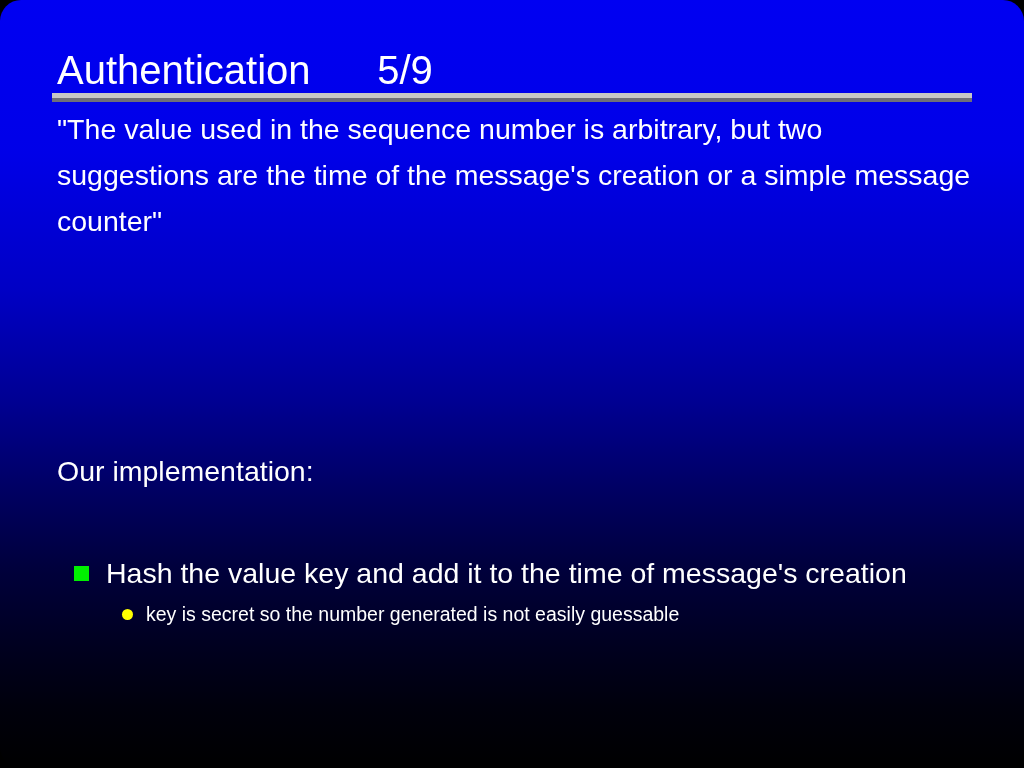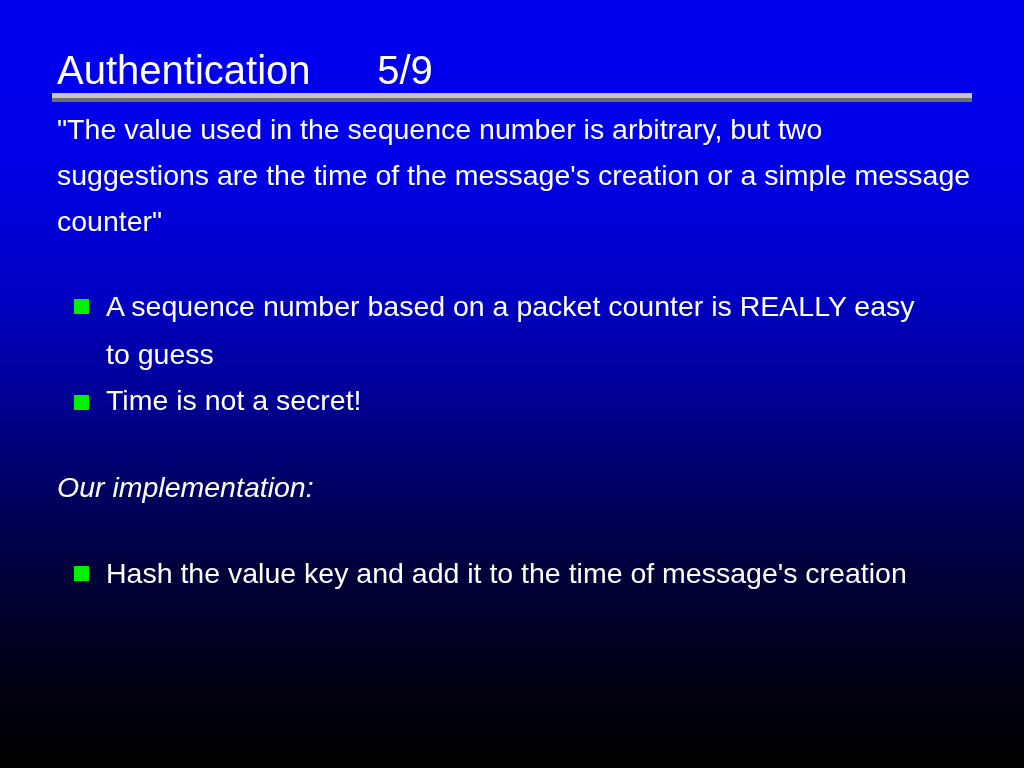--- a/index.html
+++ b/index.html
@@ -17,20 +17,21 @@
         #0000e8 20%,
         #0000c4 38%,
         #000093 52%,
         #000062 64%,
         #00003c 74%,
         #000020 84%,
         #00000c 92%,
         #000000 100%);
     font-family: "Liberation Sans", sans-serif;
     color: #ffffff;
+    border-radius: 21px;
     -webkit-font-smoothing: none;
   }
 
   
   #title-block {
     position: absolute;
     left: 57px;
     top: 48px;
     width: 920px;
   }
@@ -61,23 +62,22 @@
     font-weight: normal;
     color: #ffffff;
   }
   #quote {
     left: 57px;
     top: 106px;
     width: 915px;
   }
   #our-impl {
     left: 57px;
-    top: 464px;
+    top: 448px;
     width: 600px;
-    font-style: italic;
   }
 
   
   .bullet-list {
     position: absolute;
     margin: 0;
     padding: 0;
     list-style: none;
   }
   #bullets-1 { left: 74px; top: 282px; width: 870px; }
@@ -129,33 +129,29 @@
 
 <div id="slide">
 
   <div id="title-block">
     <div id="slide-title">Authentication      5/9</div>
   </div>
   <div id="title-rule"></div>
 
   <div class="body-text" id="quote">"The value used in the sequence number is arbitrary, but two suggestions are the time of the message's creation or a simple message counter"</div>
 
-  <ul class="bullet-list" id="bullets-1">
-    <li class="bullet-item">
-      <span class="sq-marker"></span>
-      <span>A sequence number based on a packet counter is REALLY easy to guess</span>
-    </li>
-    <li class="bullet-item tight">
-      <span class="sq-marker"></span>
-      <span>Time is not a secret!</span>
-    </li>
-  </ul>
 
   <div class="body-text" id="our-impl">Our implementation:</div>
 
   <ul class="bullet-list" id="bullets-2">
     <li class="bullet-item">
       <span class="sq-marker"></span>
       <span>Hash the value key and add it to the time of message's creation</span>
+      <ul class="sub-list">
+        <li class="sub-item">
+          <span class="dot-marker"></span>
+          <span>key is secret so the number generated is not easily guessable</span>
+        </li>
+      </ul>
     </li>
   </ul>
 
 </div>
 
 </body></html>

